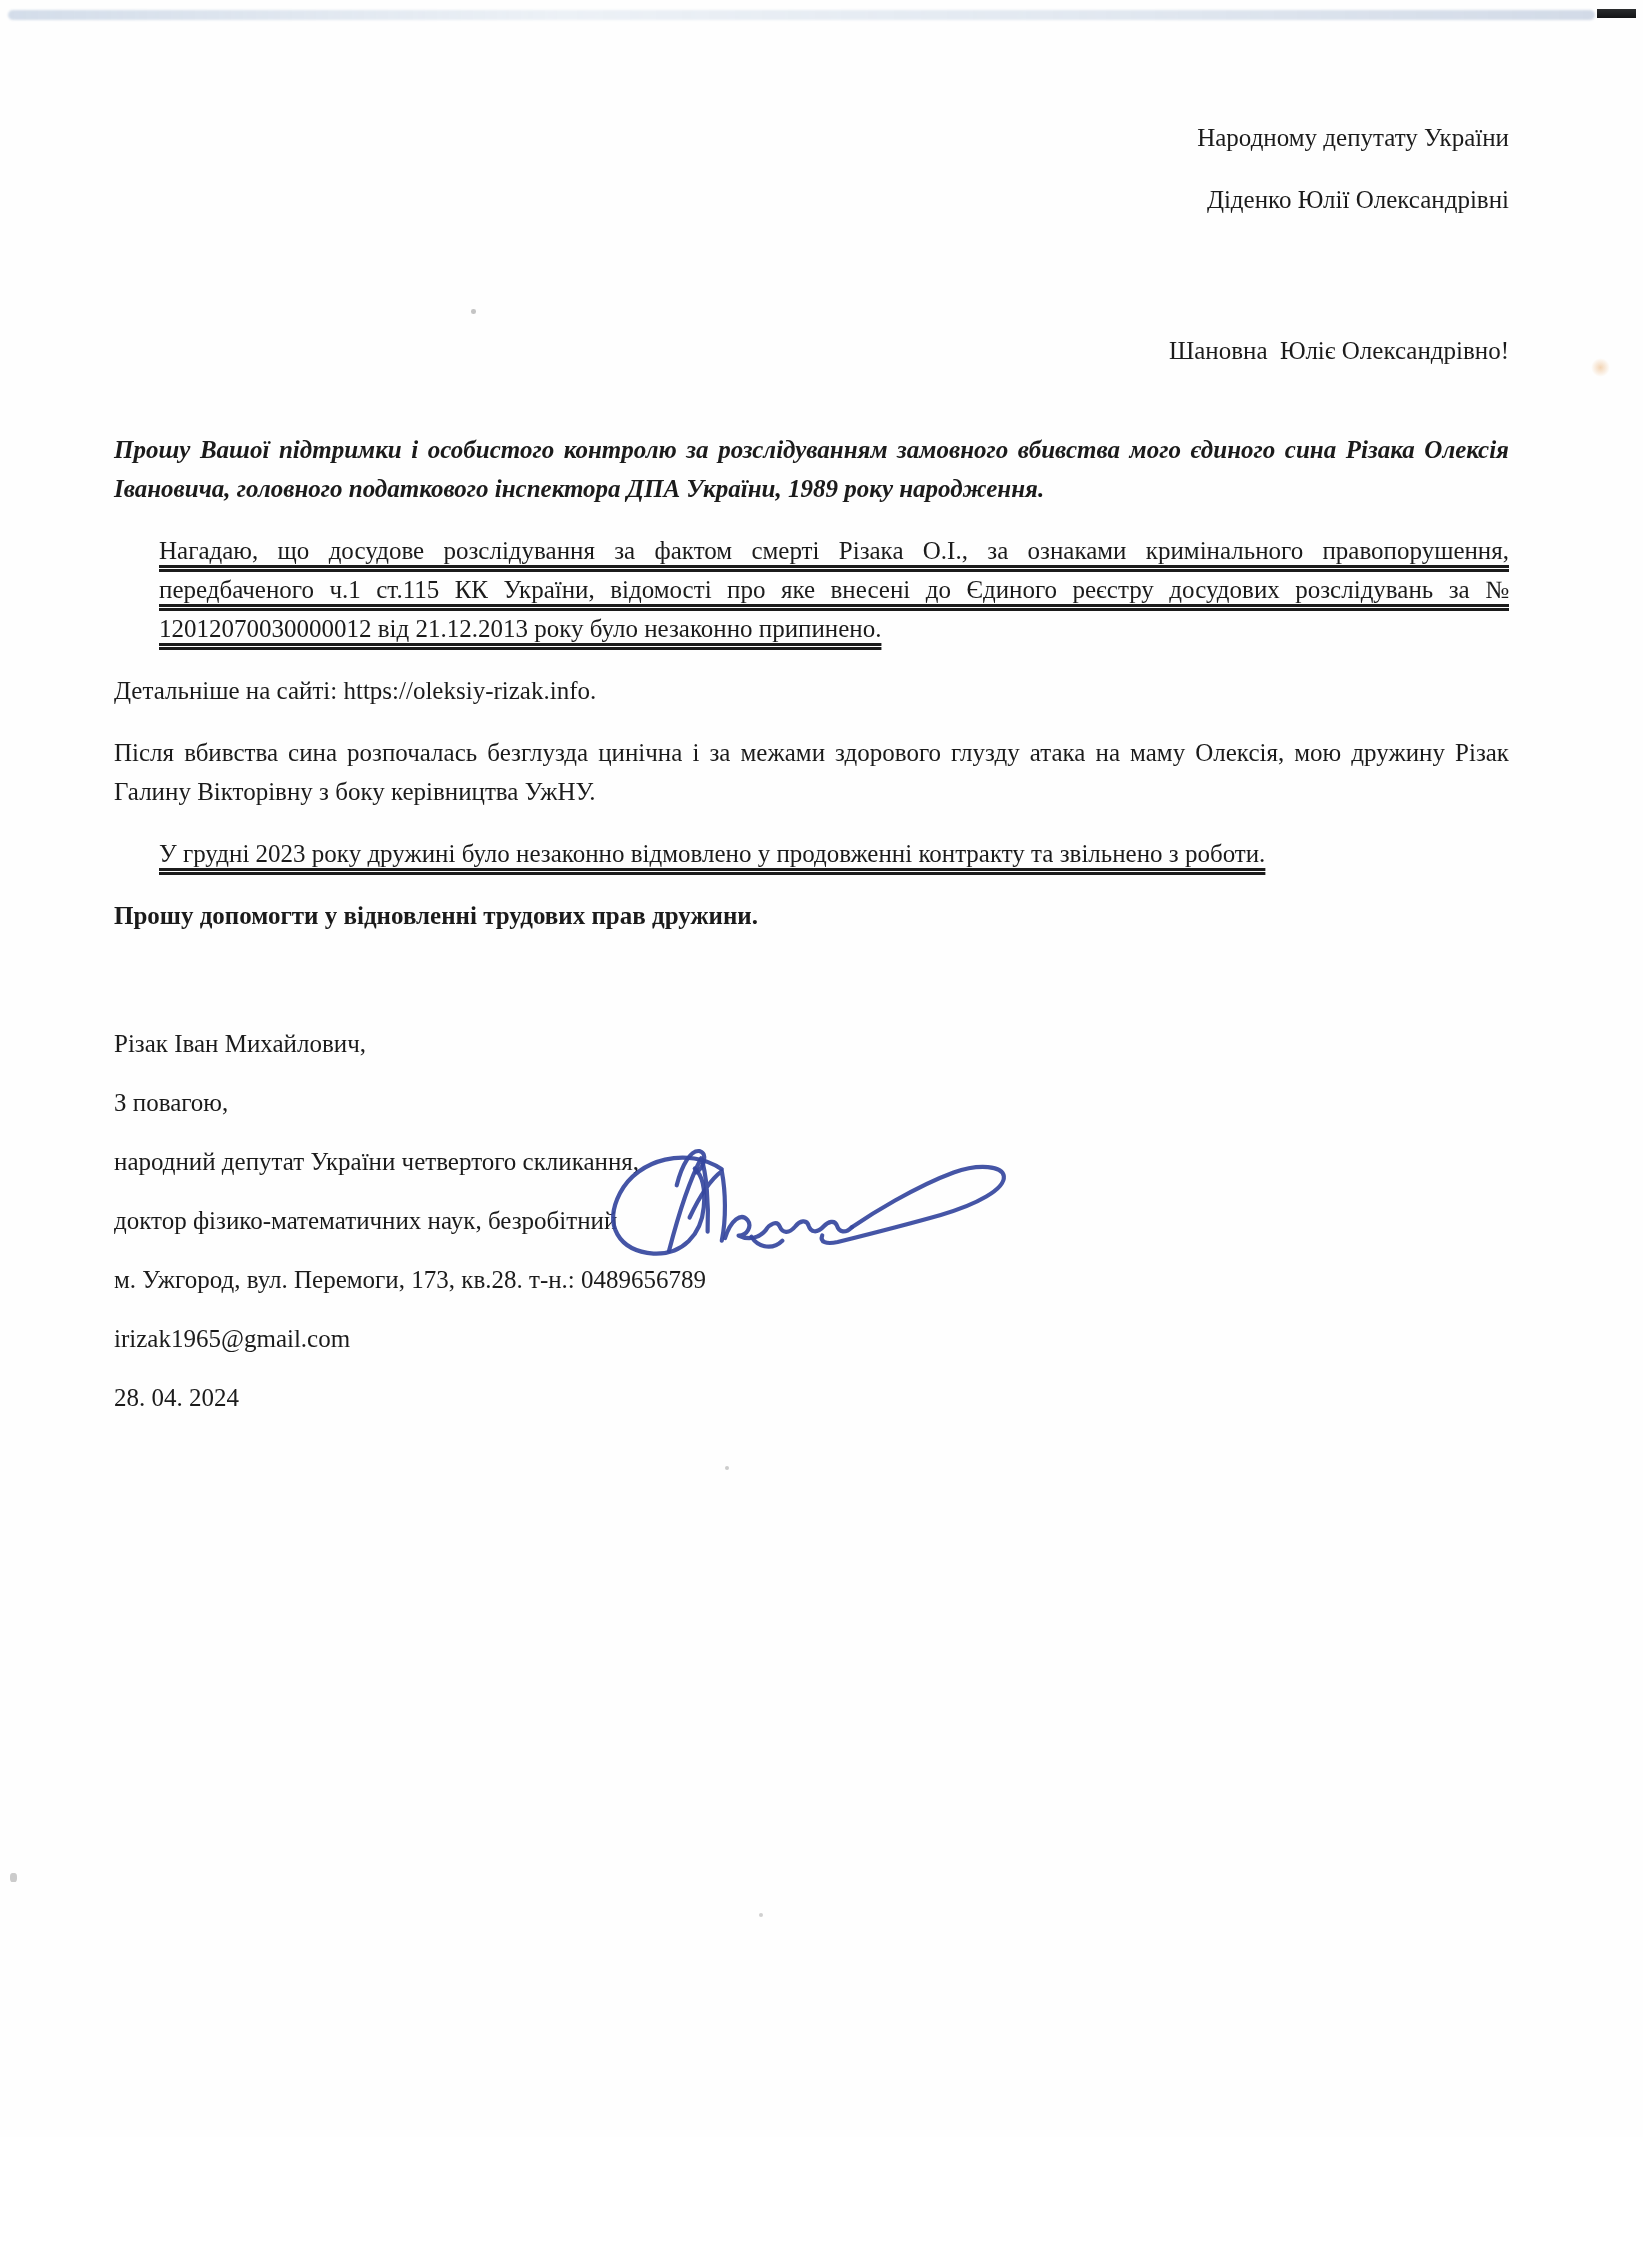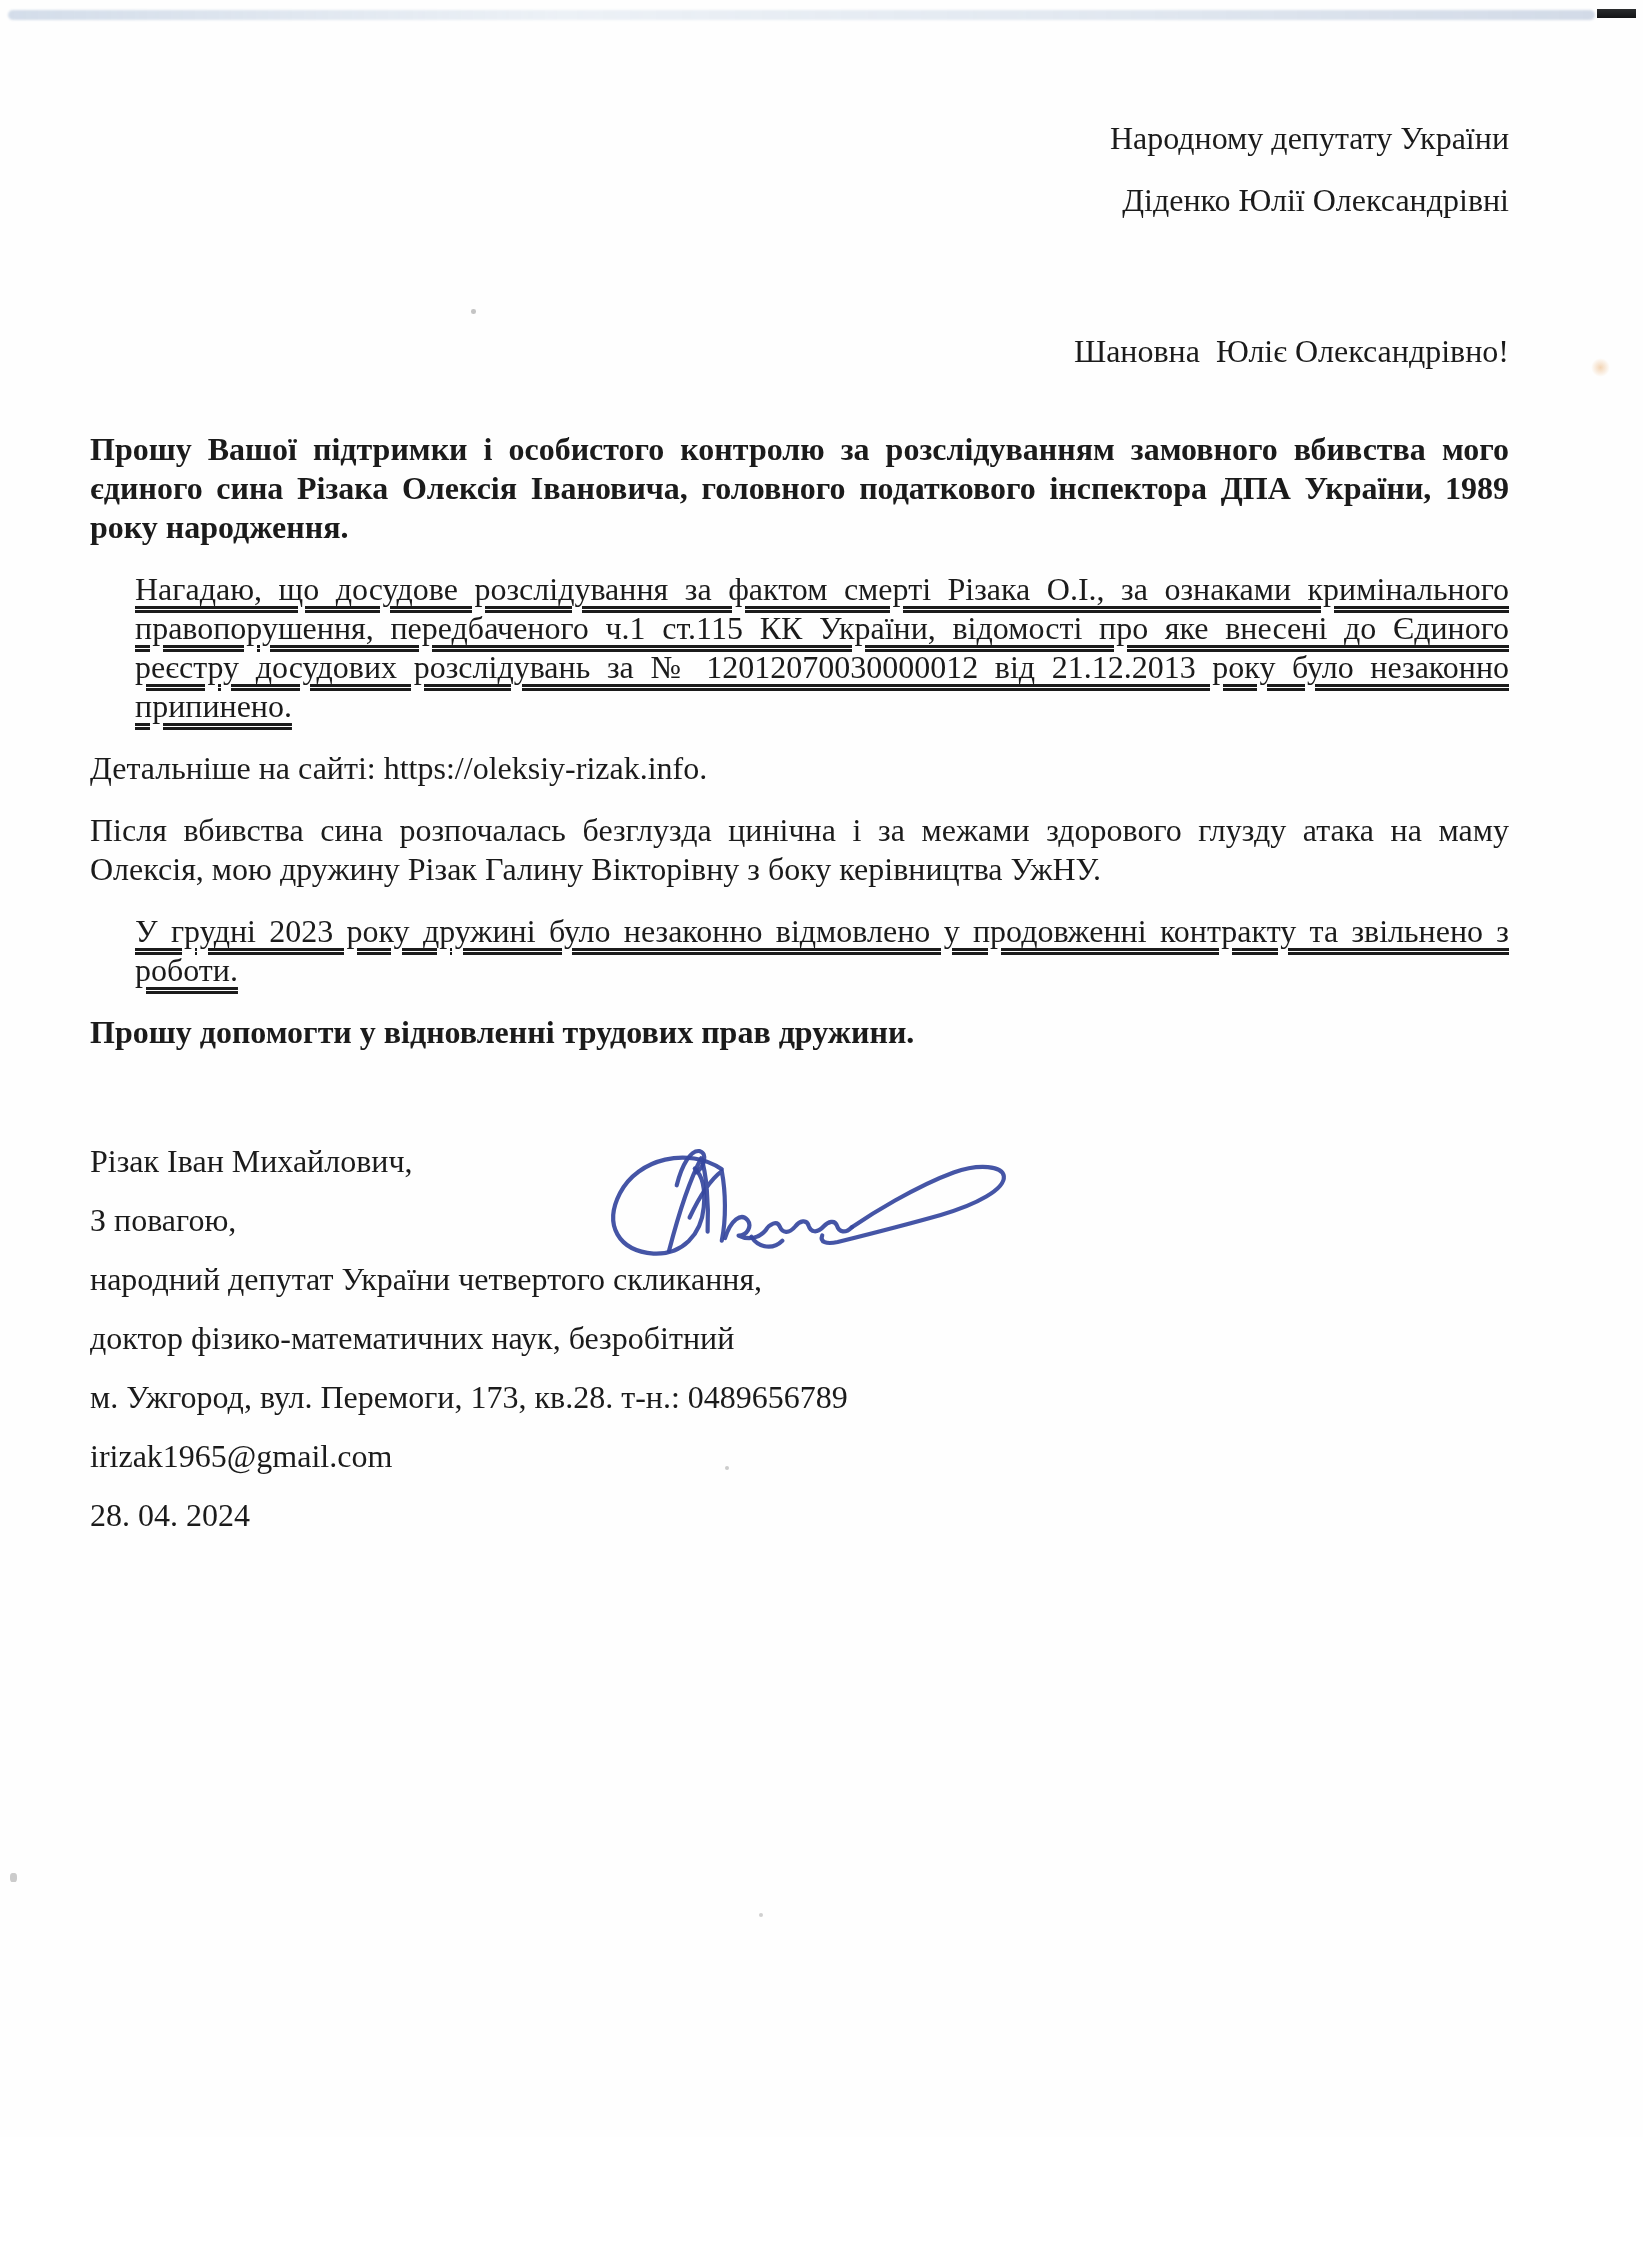--- a/index.html
+++ b/index.html
@@ -16,22 +16,22 @@
     color: #1b1b1b;
     -webkit-font-smoothing: antialiased;
   }
   .page {
     position: relative;
     width: 1644px;
     height: 2137px;
     background: #fefefe;
     overflow: hidden;
     box-sizing: border-box;
-    padding: 0 135px 0 90px;
-    font-size: 32px;
+    padding: 0 135px 0 114px;
+    font-size: 25px;
   }
 
   
   .scan-streak {
     position: absolute;
     left: 7.7px; top: 10.3px;
     width: 1587px; height: 9.7px;
     background: linear-gradient(90deg,
       rgba(148,172,204,0.40) 0%,
       rgba(175,196,220,0.22) 35%,
@@ -72,21 +72,21 @@
     line-height: 32px;
     white-space: pre-wrap;
   }
 
   
   .body-text p {
     margin: 0 0 23px 0;
     line-height: 39px;
     text-align: justify;
   }
-  .body-text p:first-child { margin-top: 63px; }
+  .body-text p:first-child { margin-top: 63px; font-style: italic; }
   p.bold { font-weight: bold; }
   p.underlined {
     text-decoration-line: underline;
     text-decoration-style: double;
     text-decoration-thickness: 2.6px;
     text-underline-offset: 5.8px;
     margin-left: 45px;
   }
 
   

